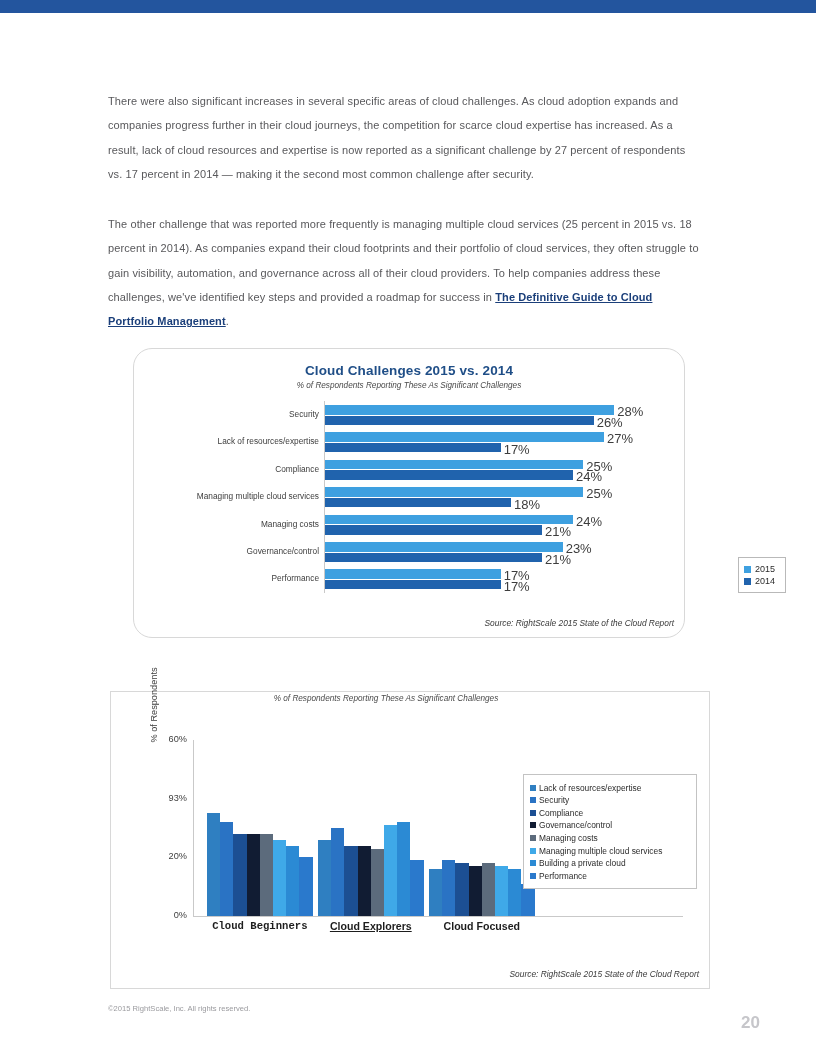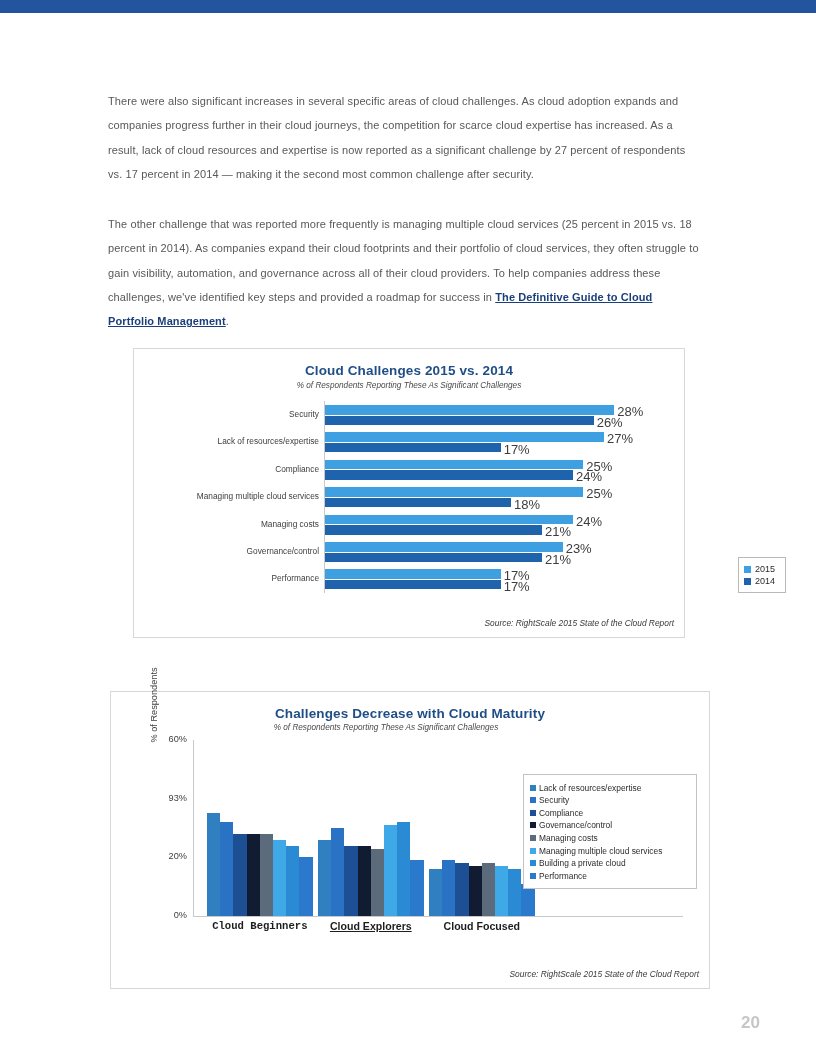--- a/index.html
+++ b/index.html
@@ -72,20 +72,21 @@
     font-style: italic;
     color: #3a3a3a;
   }
 
   
   #chart1 {
     left: 133px;
     top: 335px;
     width: 552px;
     height: 290px;
+    border-radius: 19px;
   }
   #chart1 .chart-title { margin-top: 14px; }
   #chart1 .chart-subtitle { margin-top: 3px; }
   #chart1 .plot {
     position: absolute;
     left: 0; top: 52px;
     width: 552px;
     height: 192px;
   }
   .hb-row {
@@ -360,21 +361,20 @@
       <div class="legend-row">
         <span class="sw" style="background: rgb(32, 99, 173);"></span>
         <span>2014</span>
       </div>
     </div>
 
     <div class="chart-source" style="bottom:9px;">Source: RightScale 2015 State of the Cloud Report</div>
   </div>
 
   <div class="chart-frame" id="chart2">
-    <div class="chart-title">Challenges Decrease with Cloud Maturity</div>
     <div class="chart-subtitle">% of Respondents Reporting These As Significant Challenges</div>
 
     <div class="plot" id="chart2-plot">
       <div class="yaxis-title">% of Respondents</div>
       <div class="axis-line-y"></div>
       <div class="axis-line-h"></div>
     <div class="ytick" style="top: 170px;">0%</div>
         <div class="ytick" style="top: 111.333px; text-align: right;">20%</div>
         <div class="ytick" style="top: 52.6667px;">93%</div>
         <div class="ytick" style="top: -6px;">60%</div>
@@ -445,17 +445,18 @@
         <div class="legend-row">
           <span class="sw" style="background: rgb(42, 121, 204);"></span>
           <span>Performance</span>
         </div>
       </div>
 
     <div class="chart-source" style="bottom:9px;">Source: RightScale 2015 State of the Cloud Report</div>
   </div>
 
   <div class="footer">
+    <div>©2015 RightScale, Inc. All rights reserved.</div>
   </div>
 
   <div class="page-number">20</div>
 
 </div>
 
 </body></html>

